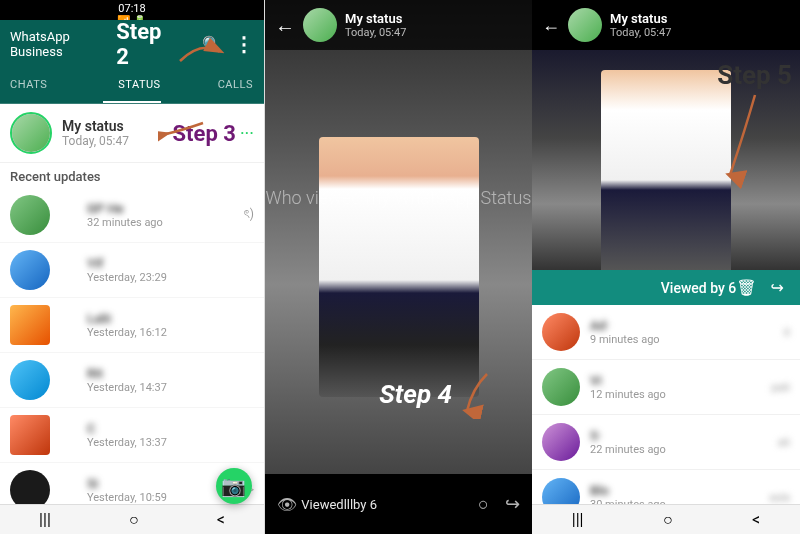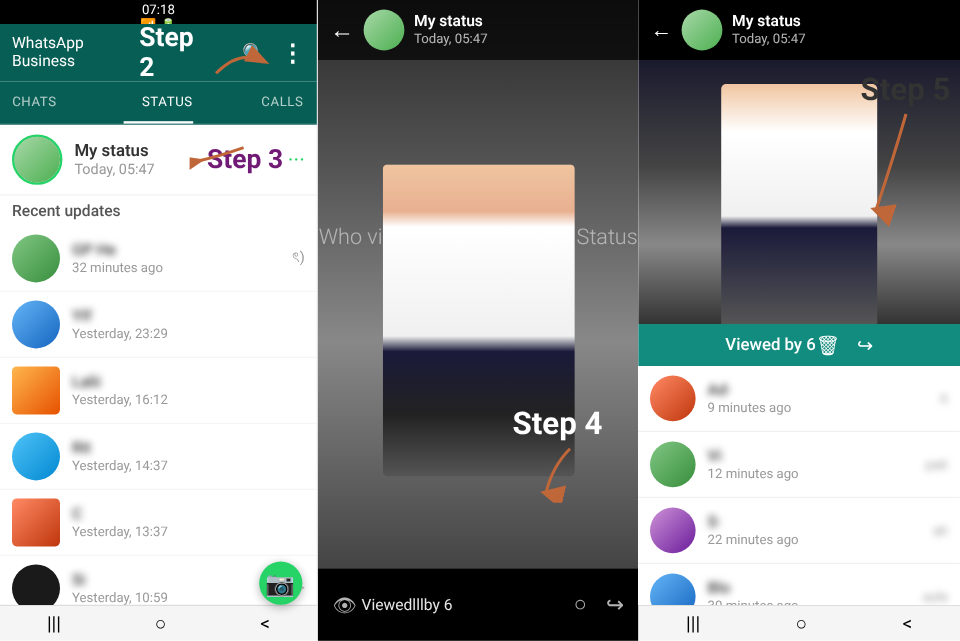--- a/index.html
+++ b/index.html
@@ -143,20 +143,21 @@
     .contact-list {
       overflow-y: auto;
       flex: 1;
     }
 
     .contact-row {
       display: flex;
       align-items: center;
       padding: 7px 10px;
       border-bottom: 1px solid #f5f5f5;
+      gap: 27px;
     }
 
     .contact-avatar {
       width: 40px;
       height: 40px;
       border-radius: 50%;
       margin-right: 10px;
       flex-shrink: 0;
       overflow: hidden;
     }
@@ -378,21 +379,21 @@
         #555 100%
       );
       border-radius: 4px 4px 0 0;
     }
 
     .viewed-by-bar {
       background: #128C7E;
       padding: 8px 16px;
       display: flex;
       align-items: center;
-      justify-content: center;
+      justify-content: flex-end;
     }
 
     .viewed-by-text {
       color: #fff;
       font-size: 14px;
       font-weight: 500;
     }
 
     .viewed-by-icons {
       display: flex;
@@ -589,21 +590,21 @@
   </div>
 
   <div class="story-photo">
     <div class="story-person">
       <div class="person-silhouette"></div>
     </div>
   </div>
 
   <div class="who-viewed-text">Who viewed my WhatsApp Status</div>
 
-  <div style="position:absolute;right:30px;bottom:115px;z-index:5;display:flex;flex-direction:column;align-items:center;">
+  <div style="position:absolute;right:30px;bottom:115px;z-index:5;display:flex;flex-direction:row;align-items:center;font-style:italic;">
     <span style="font-size:26px;font-weight:700;color:#fff;">Step 4</span>
     <svg width="50" height="50" viewBox="0 0 50 50">
       <path d="M35,5 Q20,20 15,42" stroke="#c0673a" stroke-width="2.5" fill="none" marker-end="url(#arr3)"></path>
       <defs>
         <marker id="arr3" markerWidth="8" markerHeight="8" refX="4" refY="6" orient="auto">
           <path d="M0,0 L8,0 L4,8 z" fill="#c0673a"></path>
         </marker>
       </defs>
     </svg>
   </div>

